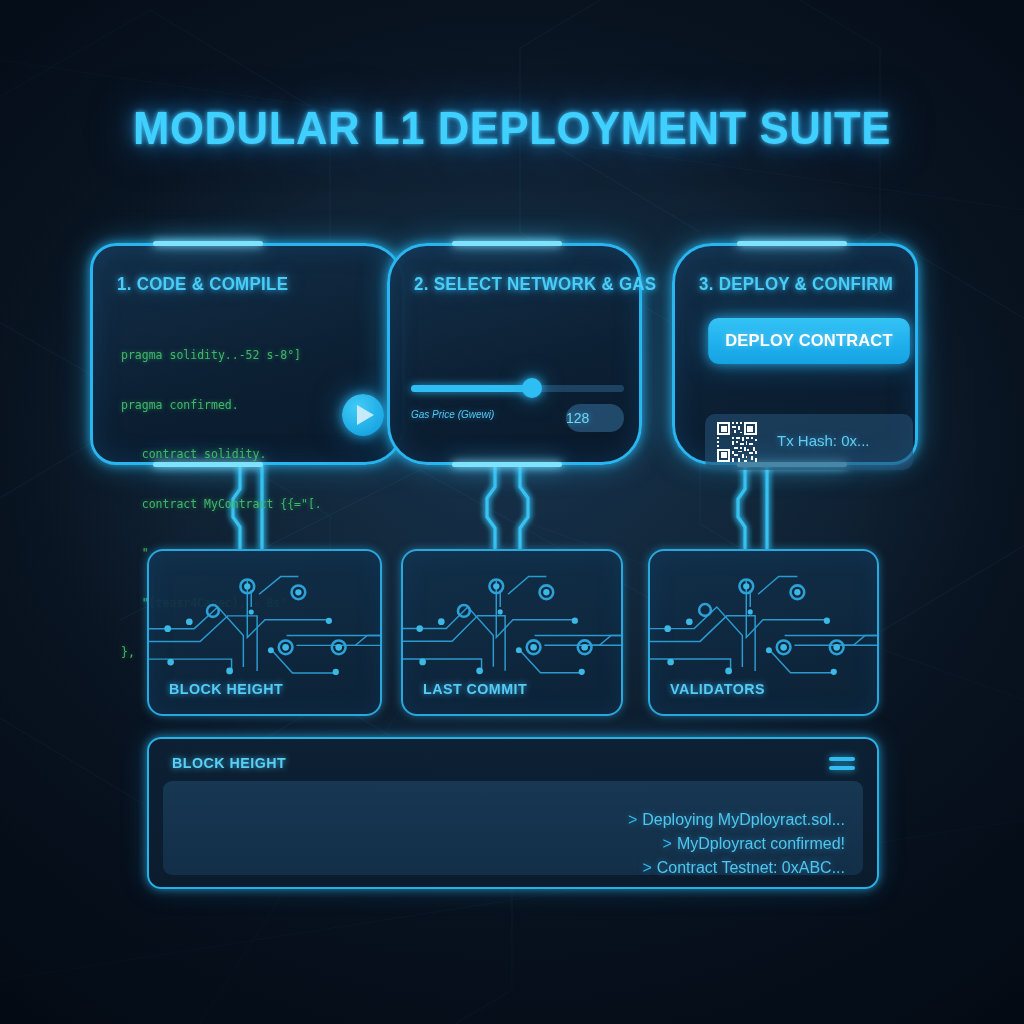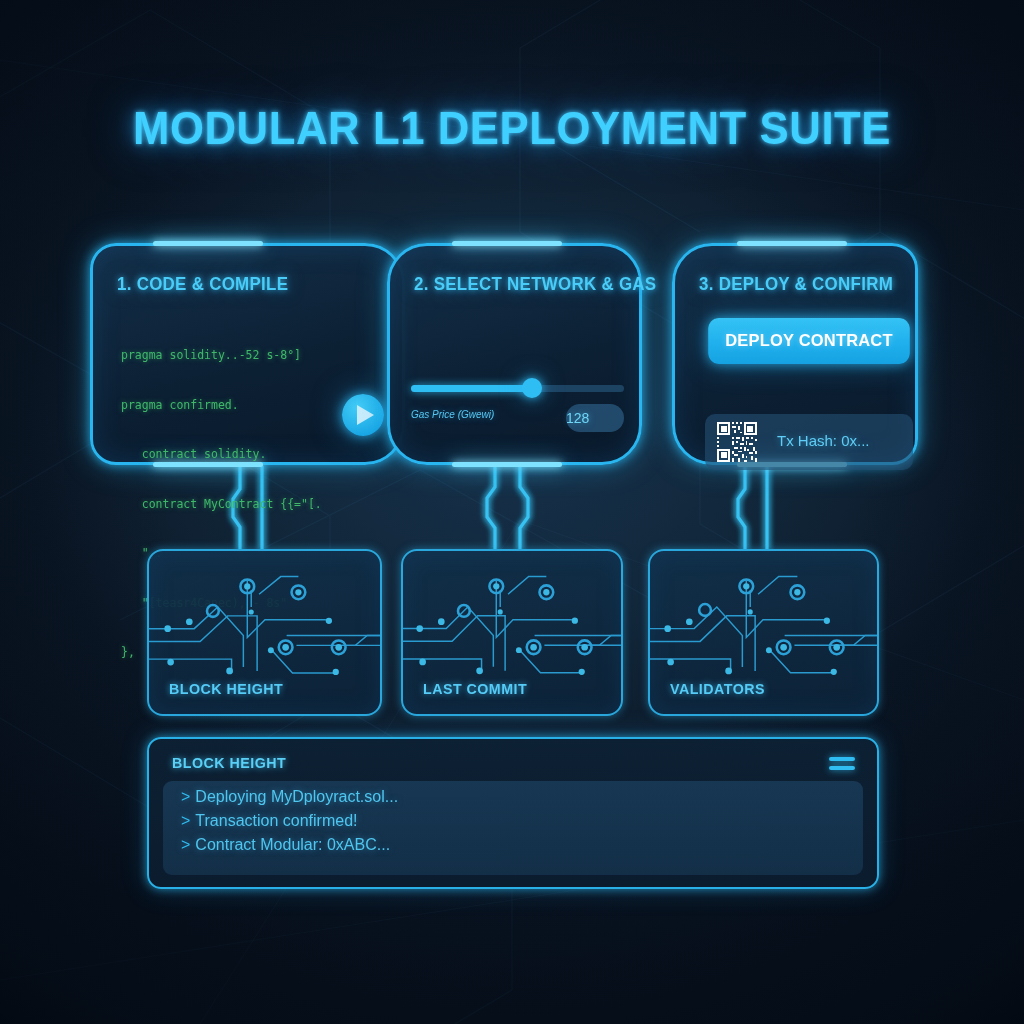--- a/index.html
+++ b/index.html
@@ -358,21 +358,22 @@
   #console-menu span:nth-child(2) { top: 9px; }
 
   #console-body {
     position: absolute;
     left: 14px;
     right: 14px;
     top: 42px;
     bottom: 12px;
     border-radius: 9px;
     background: linear-gradient(180deg, rgba(27,64,95,.72) 0%, rgba(22,54,82,.72) 100%);
-    padding: 4px 18px;
+    padding: 27px 18px;
+    text-align: right;
   }
   .log-line {
     font-size: 16px;
     line-height: 24px;
     color: #4fc6ef;
     text-shadow: 0 0 6px rgba(60,185,240,.5);
     white-space: nowrap;
   }
   .log-line .caret { color: #2fbdf2; margin-right: 5px; }
 </style>
@@ -662,21 +663,21 @@
     <div id="console-menu">
       <span></span>
       <span></span>
     </div>
 
     <div id="console-body">
       <div class="log-line">
         <span class="caret">&gt;</span><span>Deploying MyDployract.sol...</span>
       </div>
       <div class="log-line">
-        <span class="caret">&gt;</span><span>Transaction confirmed!</span>
+        <span class="caret">&gt;</span><span>MyDployract confirmed!</span>
       </div>
       <div class="log-line">
-        <span class="caret">&gt;</span><span>Contract Modular: 0xABC...</span>
+        <span class="caret">&gt;</span><span>Contract Testnet: 0xABC...</span>
       </div>
     </div>
   </div>
 
 </div>
 
 </body></html>

